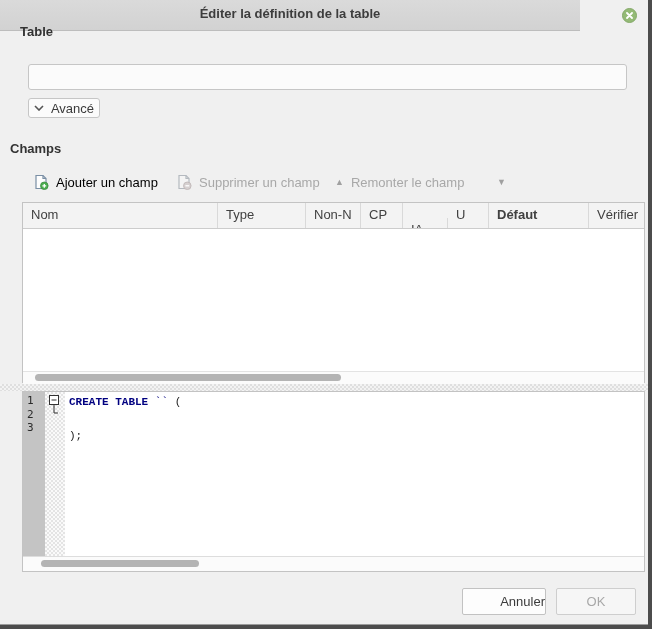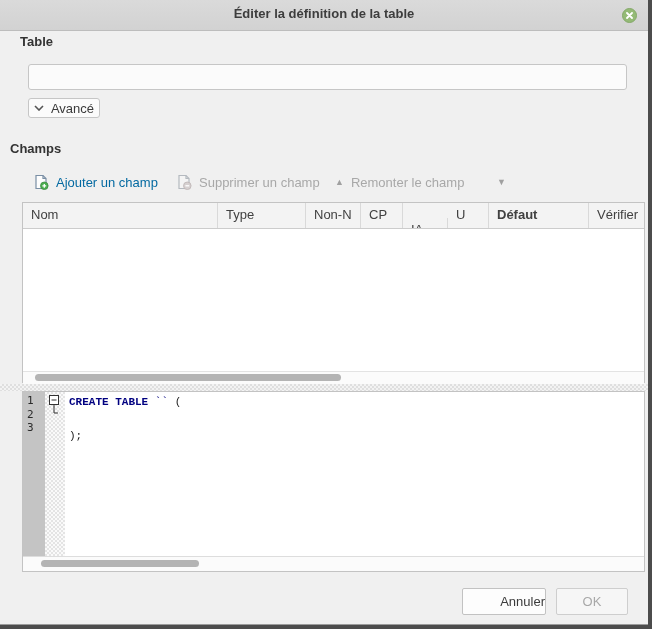--- a/index.html
+++ b/index.html
@@ -9,54 +9,54 @@
     font-family:"Liberation Sans","DejaVu Sans",sans-serif;
     font-size:13px;color:#3c3c3c;
     -webkit-font-smoothing:antialiased;
   }
   .dialog{
     position:absolute;left:0;top:0;width:648px;height:624px;
     background:#f0f0f0;border-bottom:1px solid #9b9b9b;
   }
   
   .titlebar{
-    position:absolute;left:0;top:0;width:648px;height:30px;
+    position:absolute;left:0;top:0;width:580px;height:30px;
     background:linear-gradient(#dadada,#d2d2d2);
     border-bottom:1px solid #bdbdbd;
   }
   .titlebar .title{
     position:absolute;left:0;right:0;top:6px;text-align:center;
     font-weight:bold;font-size:13px;color:#3d3d3d;
   }
   .close-btn{
     position:absolute;left:622px;top:8px;width:15px;height:15px;border-radius:50%;
     background:#94ba76;border:1px solid #84a968;box-sizing:border-box;
     display:flex;align-items:center;justify-content:center;cursor:pointer;
   }
   
   .lbl{position:absolute;font-weight:bold;color:#333;}
-  .lbl-table{left:20px;top:34px;}
+  .lbl-table{left:20px;top:24px;}
   .lbl-champs{left:10px;top:141px;}
   .table-input{
     position:absolute;left:28px;top:64px;width:599px;height:26px;box-sizing:border-box;
     background:#fbfbfb;border:1px solid #c6c6c6;border-radius:3px;
     font-family:inherit;font-size:13px;color:#333;padding:0 6px;outline:none;
   }
   .adv-btn{
     position:absolute;left:28px;top:98px;width:72px;height:20px;box-sizing:border-box;
     background:#fbfbfb;border:1px solid #c6c6c6;border-radius:3px;
     display:flex;align-items:center;justify-content:center;gap:7px;
     font-size:13px;color:#3a3a3a;cursor:pointer;
   }
   
   .toolbar-item{
     position:absolute;top:171px;height:22px;display:flex;align-items:center;gap:7px;
     font-size:13px;white-space:nowrap;cursor:pointer;
   }
-  .toolbar-item.enabled{color:#0369a1;}
+  .toolbar-item.enabled{color:#000000;}
   .toolbar-item.disabled{color:#a8a8a8;}
   .ti-1{left:33px;} .ti-2{left:176px;text-align:center;} .ti-3{left:335px;} .ti-4{left:497px;}
   .tri{font-size:9px;line-height:9px;color:#a0a0a0;}
   
   .grid{
     position:absolute;left:22px;top:202px;width:623px;height:181px;box-sizing:border-box;
     background:#ffffff;border:1px solid #c3c3c3;
   }
   .grid-header{
     display:flex;height:25px;background:#f3f3f3;border-bottom:1px solid #cccccc;
@@ -115,21 +115,21 @@
   .kw{color:#000080;font-weight:bold;}
   .tick{color:#000080;}
   .editor .hscroll{border-top:1px solid #dddddd;height:14px;flex:none;}
   .editor .thumb{left:18px;width:158px;top:3px;}
   
   .btn{
     position:absolute;top:588px;height:27px;box-sizing:border-box;border-radius:2px;
     display:flex;align-items:center;justify-content:center;font-size:13px;cursor:pointer;
   }
   .btn-cancel{left:462px;width:84px;background:#fdfdfd;border:1px solid #c2c2c2;color:#3b3b3b;justify-content:flex-end;}
-  .btn-ok{left:556px;width:72px;background:#f6f6f6;border:1px solid #cecece;color:#a8a8a8;}
+  .btn-ok{left:556px;width:80px;background:#f6f6f6;border:1px solid #cecece;color:#a8a8a8;}
   svg{display:block;}
 </style>
 </head>
 <body>
 
 <div class="dialog">
 
   <div class="titlebar">
     <div class="title">Éditer la définition de la table</div>
     <div class="close-btn">

